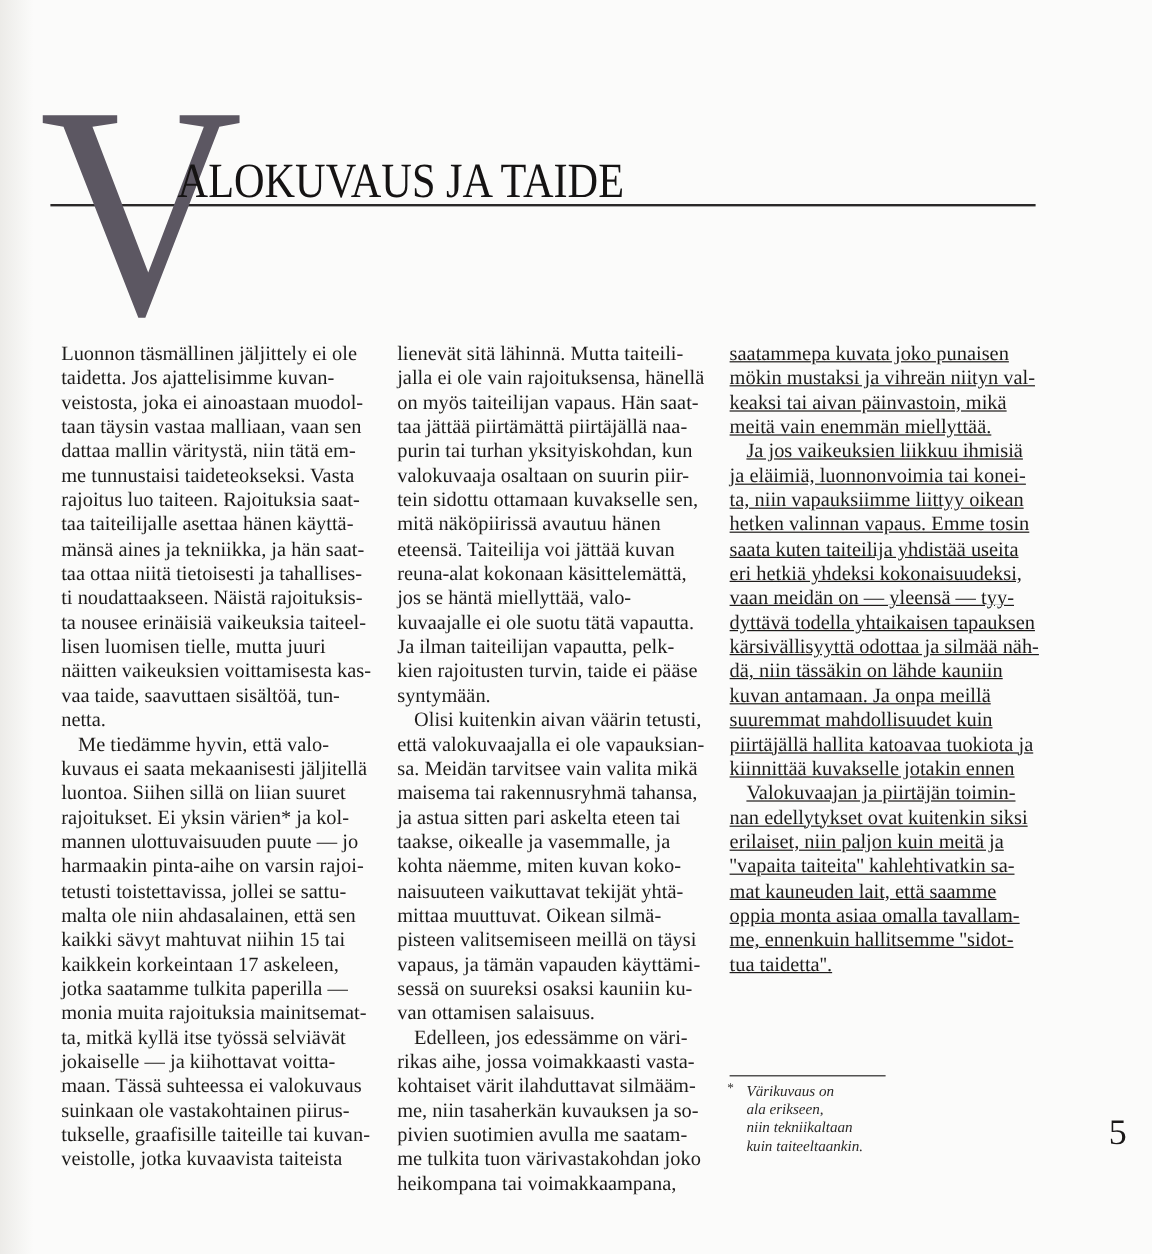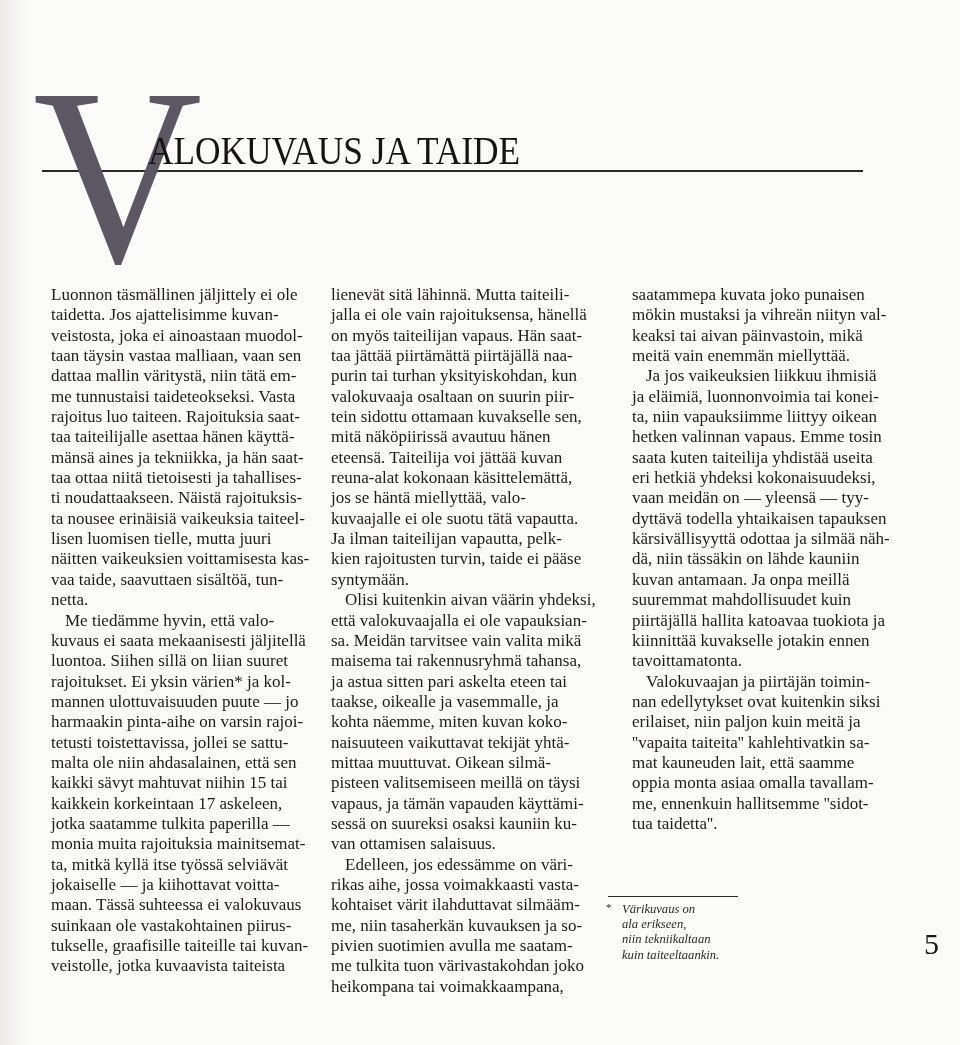--- a/index.html
+++ b/index.html
@@ -59,21 +59,21 @@
     }
     .column {
       position: absolute;
       top: 285px;
       font-size: 17px;
       line-height: 20.35px;
       color: #1e1c1b;
     }
     .col-1 { left: 51px; width: 262px; }
     .col-2 { left: 331px; width: 262px; }
-    .col-3 { left: 632px; width: 262px; }
+    .col-3 { left: 608px; width: 262px; text-decoration: underline; }
     .line {
       display: block;
       white-space: nowrap;
       height: 20.35px;
     }
     .line.indent { padding-left: 14px; }
     .footnote-rule {
       position: absolute;
       left: 608px;
       top: 896px;
@@ -170,21 +170,21 @@
       <span class="line">valokuvaaja osaltaan on suurin piir-</span>
       <span class="line">tein sidottu ottamaan kuvakselle sen,</span>
       <span class="line">mitä näköpiirissä avautuu hänen</span>
       <span class="line">eteensä. Taiteilija voi jättää kuvan</span>
       <span class="line">reuna-alat kokonaan käsittelemättä,</span>
       <span class="line">jos se häntä miellyttää, valo-</span>
       <span class="line">kuvaajalle ei ole suotu tätä vapautta.</span>
       <span class="line">Ja ilman taiteilijan vapautta, pelk-</span>
       <span class="line">kien rajoitusten turvin, taide ei pääse</span>
       <span class="line">syntymään.</span>
-      <span class="line indent">Olisi kuitenkin aivan väärin yhdeksi,</span>
+      <span class="line indent">Olisi kuitenkin aivan väärin tetusti,</span>
       <span class="line">että valokuvaajalla ei ole vapauksian-</span>
       <span class="line">sa. Meidän tarvitsee vain valita mikä</span>
       <span class="line">maisema tai rakennusryhmä tahansa,</span>
       <span class="line">ja astua sitten pari askelta eteen tai</span>
       <span class="line">taakse, oikealle ja vasemmalle, ja</span>
       <span class="line">kohta näemme, miten kuvan koko-</span>
       <span class="line">naisuuteen vaikuttavat tekijät yhtä-</span>
       <span class="line">mittaa muuttuvat. Oikean silmä-</span>
       <span class="line">pisteen valitsemiseen meillä on täysi</span>
       <span class="line">vapaus, ja tämän vapauden käyttämi-</span>
@@ -210,21 +210,20 @@
       <span class="line">saata kuten taiteilija yhdistää useita</span>
       <span class="line">eri hetkiä yhdeksi kokonaisuudeksi,</span>
       <span class="line">vaan meidän on — yleensä — tyy-</span>
       <span class="line">dyttävä todella yhtaikaisen tapauksen</span>
       <span class="line">kärsivällisyyttä odottaa ja silmää näh-</span>
       <span class="line">dä, niin tässäkin on lähde kauniin</span>
       <span class="line">kuvan antamaan. Ja onpa meillä</span>
       <span class="line">suuremmat mahdollisuudet kuin</span>
       <span class="line">piirtäjällä hallita katoavaa tuokiota ja</span>
       <span class="line">kiinnittää kuvakselle jotakin ennen</span>
-      <span class="line">tavoittamatonta.</span>
       <span class="line indent">Valokuvaajan ja piirtäjän toimin-</span>
       <span class="line">nan edellytykset ovat kuitenkin siksi</span>
       <span class="line">erilaiset, niin paljon kuin meitä ja</span>
       <span class="line">''vapaita taiteita'' kahlehtivatkin sa-</span>
       <span class="line">mat kauneuden lait, että saamme</span>
       <span class="line">oppia monta asiaa omalla tavallam-</span>
       <span class="line">me, ennenkuin hallitsemme ''sidot-</span>
       <span class="line">tua taidetta''.</span>
     </div>
 </main>

